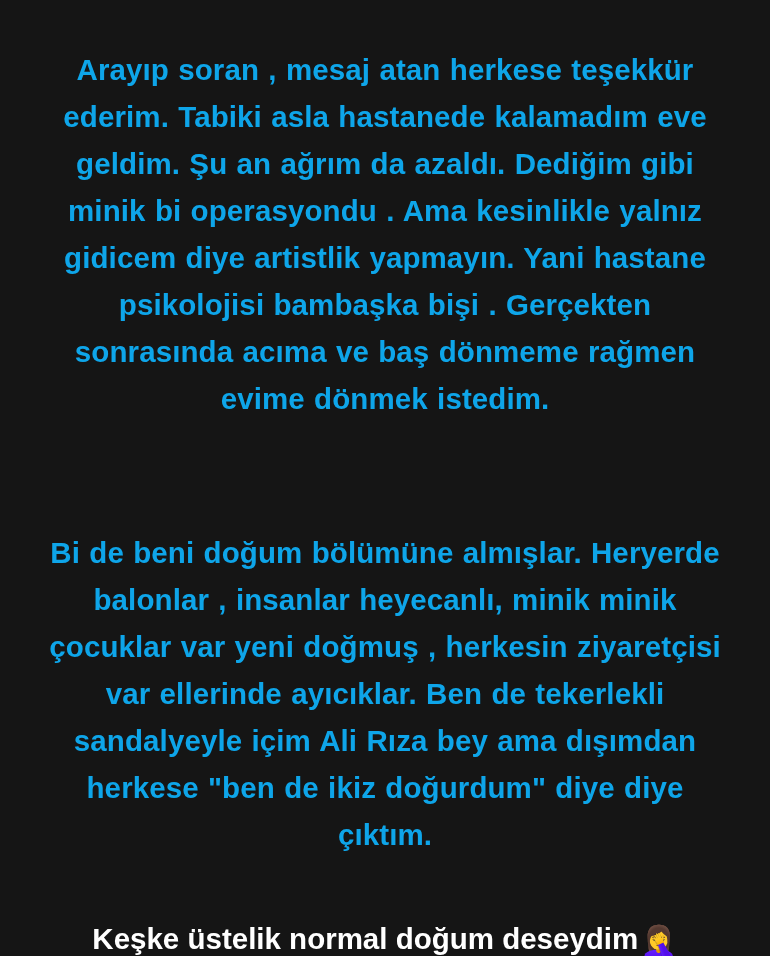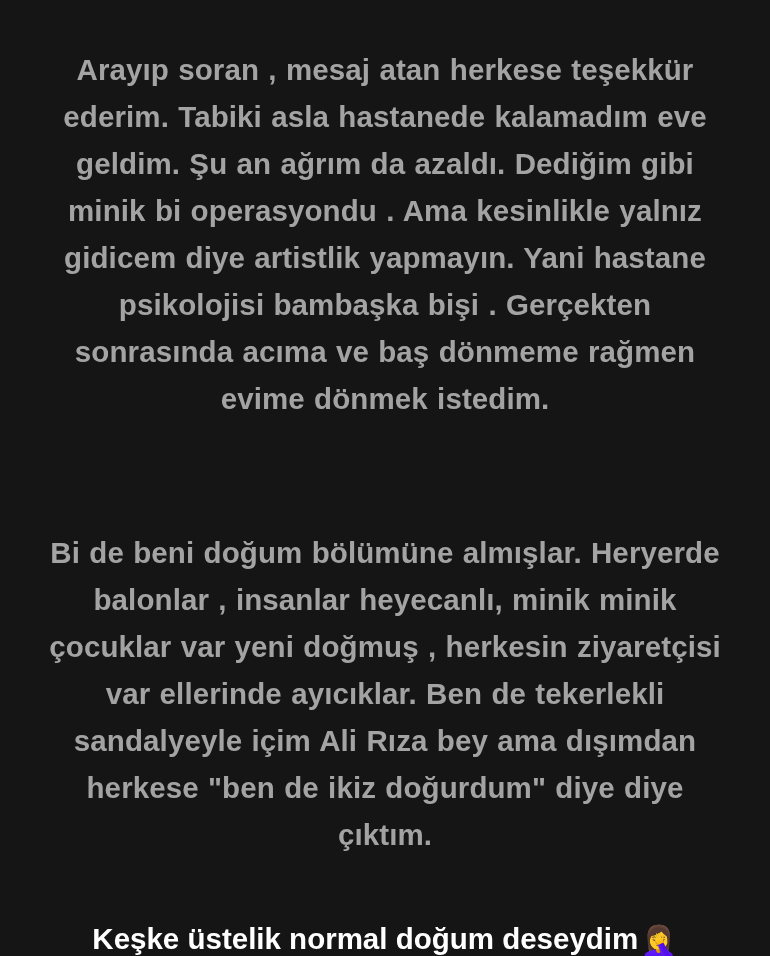--- a/index.html
+++ b/index.html
@@ -18,21 +18,21 @@
     width: 770px;
     height: 956px;
     background: #151515;
     box-sizing: border-box;
     padding: 46px 30px 20px 30px;
     display: flex;
     flex-direction: column;
     align-items: center;
   }
   .paragraph {
-    color: #a3a3a3;
+    color: #0ea5e9;
     font-size: 29.5px;
     line-height: 47px;
     font-weight: 700;
     text-align: center;
     letter-spacing: 0.1px;
     width: 700px;
     margin: 0;
     word-spacing: 1px;
   }
   .para-1 {

